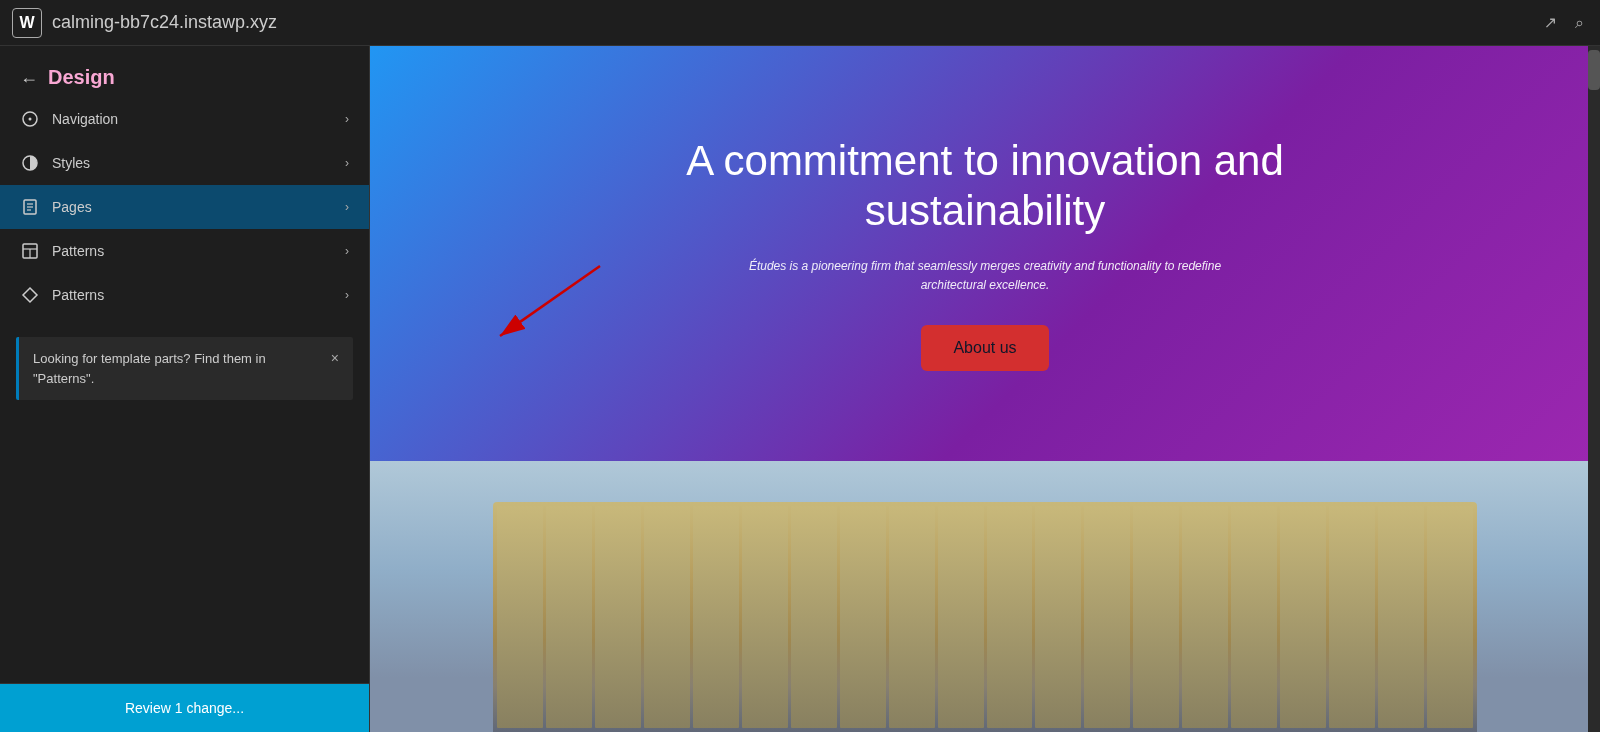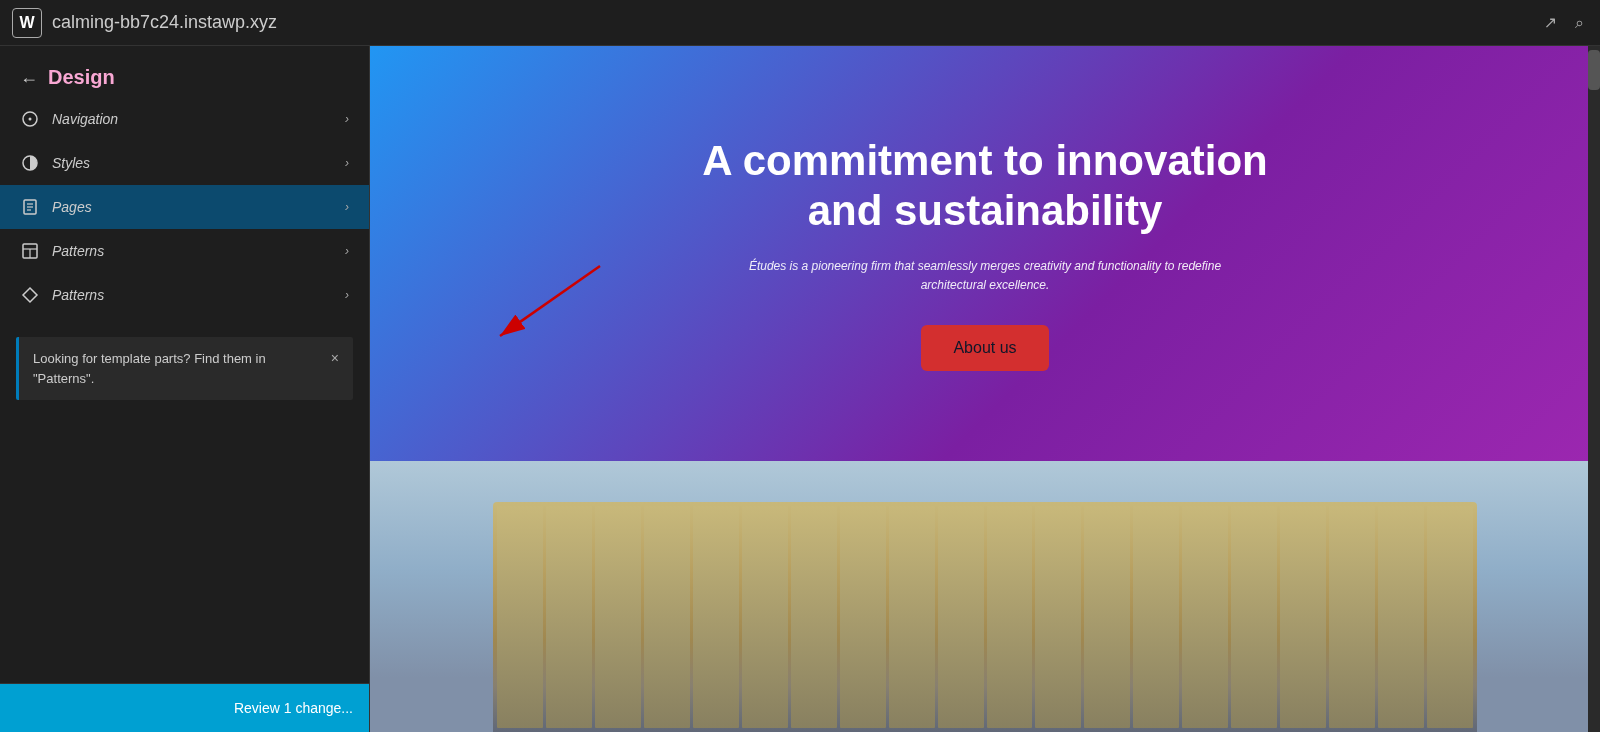--- a/index.html
+++ b/index.html
@@ -85,21 +85,20 @@
     .menu-item {
       display: flex;
       align-items: center;
       padding: 12px 20px;
       cursor: pointer;
       color: #ccc;
       font-size: 14px;
       gap: 12px;
       border-radius: 0;
       transition: background 0.15s;
-      font-style: italic;
     }
     .menu-item.active { background: #0c4a6e; }
     .menu-item-icon {
       width: 20px; height: 20px;
       display: flex; align-items: center; justify-content: center;
       color: #ccc;
       font-size: 16px;
       flex-shrink: 0;
     }
     .menu-item-label { flex: 1; }
@@ -142,21 +141,21 @@
     }
     .review-button {
       width: 100%;
       padding: 16px;
       background: #00a0d2;
       color: #fff;
       font-size: 14px;
       font-weight: 500;
       border: none;
       cursor: pointer;
-      text-align: right;
+      text-align: center;
     }
 
     
     .preview-area {
       flex: 1;
       position: relative;
       overflow: hidden;
     }
 
     
@@ -168,21 +167,21 @@
       flex-direction: column;
       align-items: center;
       justify-content: center;
       text-align: center;
       padding: 40px;
       position: relative;
     }
     .hero-title {
       color: #fff;
       font-size: 42px;
-      font-weight: 700;
+      font-weight: 400;
       line-height: 1.2;
       max-width: 600px;
       margin-bottom: 20px;
     }
     .hero-subtitle {
       color: rgba(255,255,255,0.9);
       font-size: 12px;
       line-height: 1.6;
       max-width: 500px;
       margin-bottom: 30px;

